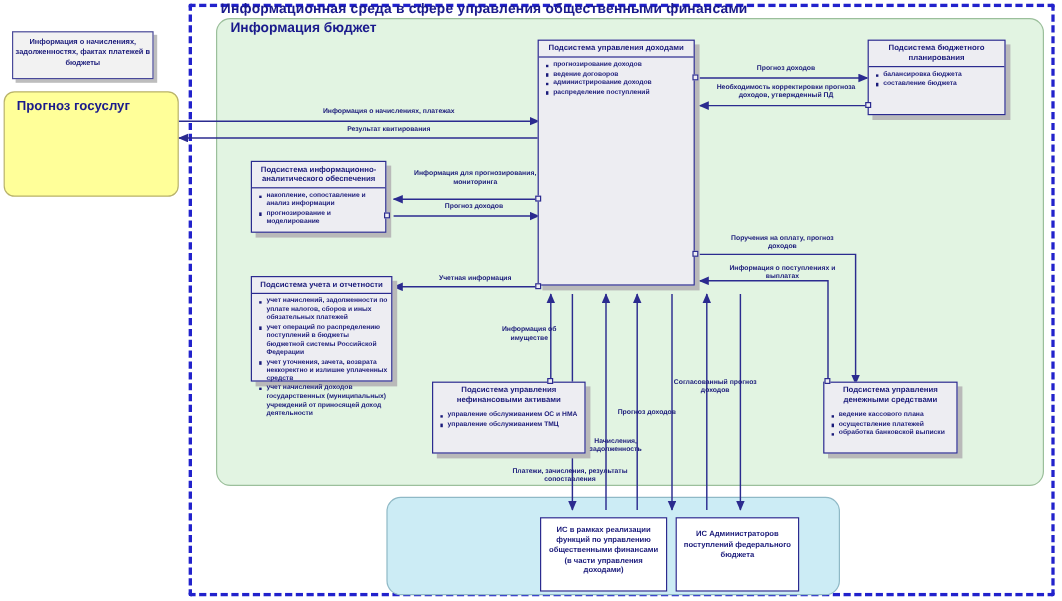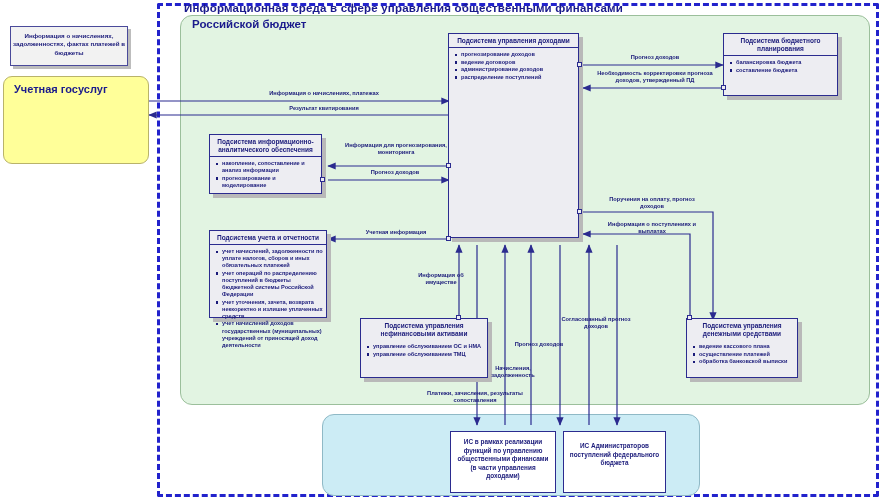--- a/index.html
+++ b/index.html
@@ -60,21 +60,21 @@
 </style>
 </head>
 <body>
 
 <div class="root">
 
   <div class="outer-frame"></div>
   <div class="outer-title">Информационная среда в сфере управления общественными финансами</div>
 
   <div class="eb-panel"></div>
-  <div class="eb-title">Российской бюджет</div>
+  <div class="eb-title">Информация бюджет</div>
 
   <div class="is-panel"></div>
 
   <svg class="wires" viewBox="0 0 885 501">
     <defs>
       <marker id="ah" markerWidth="7" markerHeight="7" refX="6.4" refY="3" orient="auto">
         <path d="M0,0 L7,3 L0,6 z" fill="#2b2b8f"></path>
       </marker>
     </defs>
     <g stroke="#2b2b8f" stroke-width="1.2" fill="none">
@@ -106,21 +106,21 @@
       <path d="M505,425 L505,245" marker-end="url(#ah)"></path>
 
       <path d="M477,245 L477,425" marker-end="url(#ah)"></path>
 
       <path d="M560,245 L560,425" marker-end="url(#ah)"></path>
       <path d="M617,245 L617,425" marker-end="url(#ah)"></path>
     </g>
   </svg>
 
   <div class="portal">
-    <div class="portal-title">Учетная госуслуг</div>
+    <div class="portal-title">Прогноз госуслуг</div>
   </div>
   <div class="portal-inner-shadow"></div>
   <div class="portal-inner">Информация о начислениях, задолженностях, фактах платежей в бюджеты</div>
 
   <div class="uml-shadow" style="left:452px;top:37px;width:131px;height:205px;"></div>
   <div class="uml" style="left:448px;top:33px;width:131px;height:205px;">
     <div class="uml-hd">Подсистема управления доходами</div>
     <div class="uml-body">
       <ul>
         <li>прогнозирование доходов</li>

